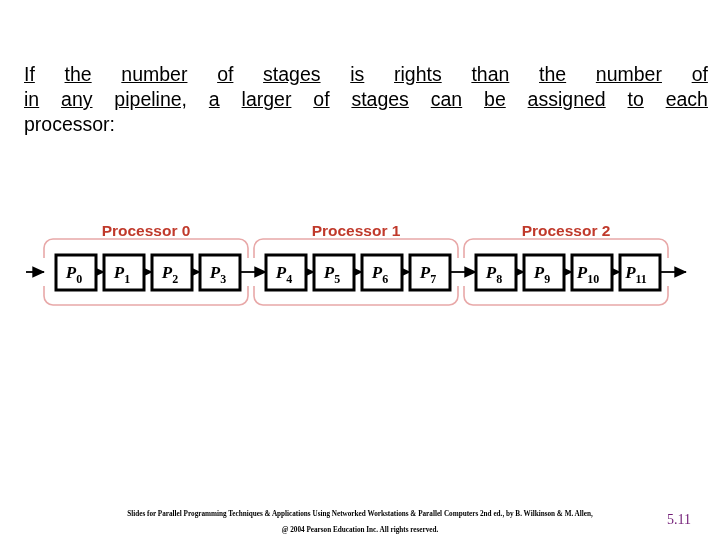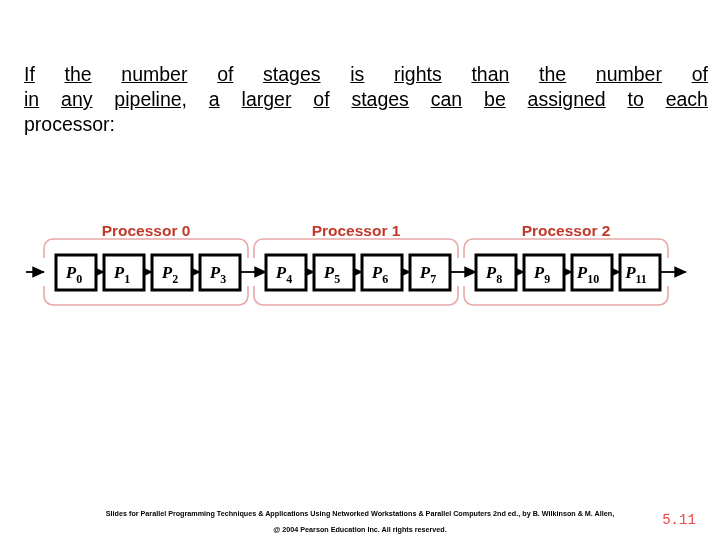--- a/index.html
+++ b/index.html
@@ -91,30 +91,30 @@
     left: 0;
     top: 506px;
     width: 720px;
     text-align: center;
     font-family: "Liberation Sans", sans-serif;
     font-size: 7.2px;
     font-weight: bold;
     line-height: 16px;
     color: #000000;
   }
-  #footer .fline { display: block; }
+  #footer .fline { display: block; font-family: Liberation Serif, serif; }
   #page-number {
     position: absolute;
     right: 12px;
     top: 512px;
     width: 58px;
     text-align: center;
-    font-family: Liberation Mono, monospace;
+    font-family: Liberation Serif, serif;
     font-size: 14px;
-    color: #ef4444;
+    color: #701a75;
   }
 </style>
 </head>
 <body>
 
 <div id="slide-text">
   <span class="line justified">
     <span>If</span>
       <span>the</span>
       <span>number</span>

